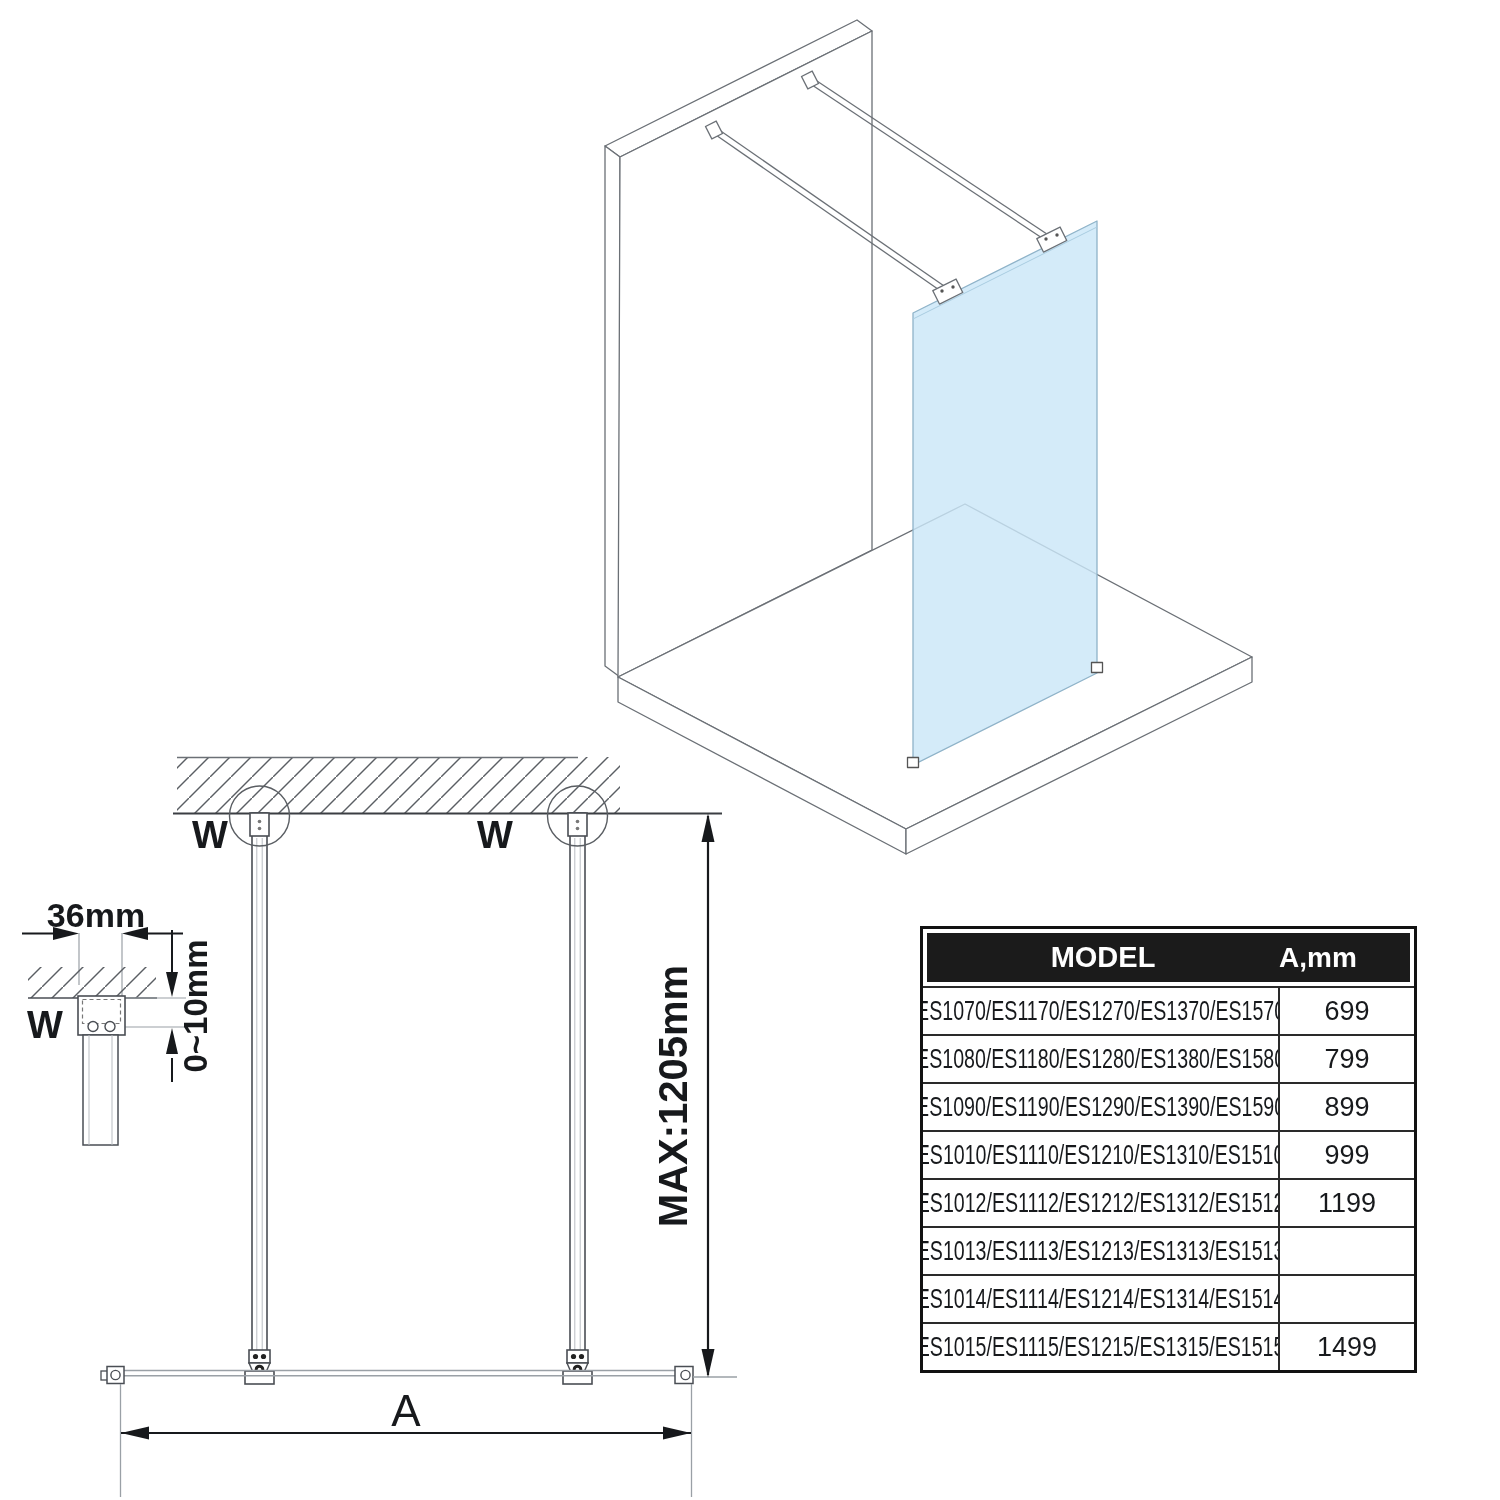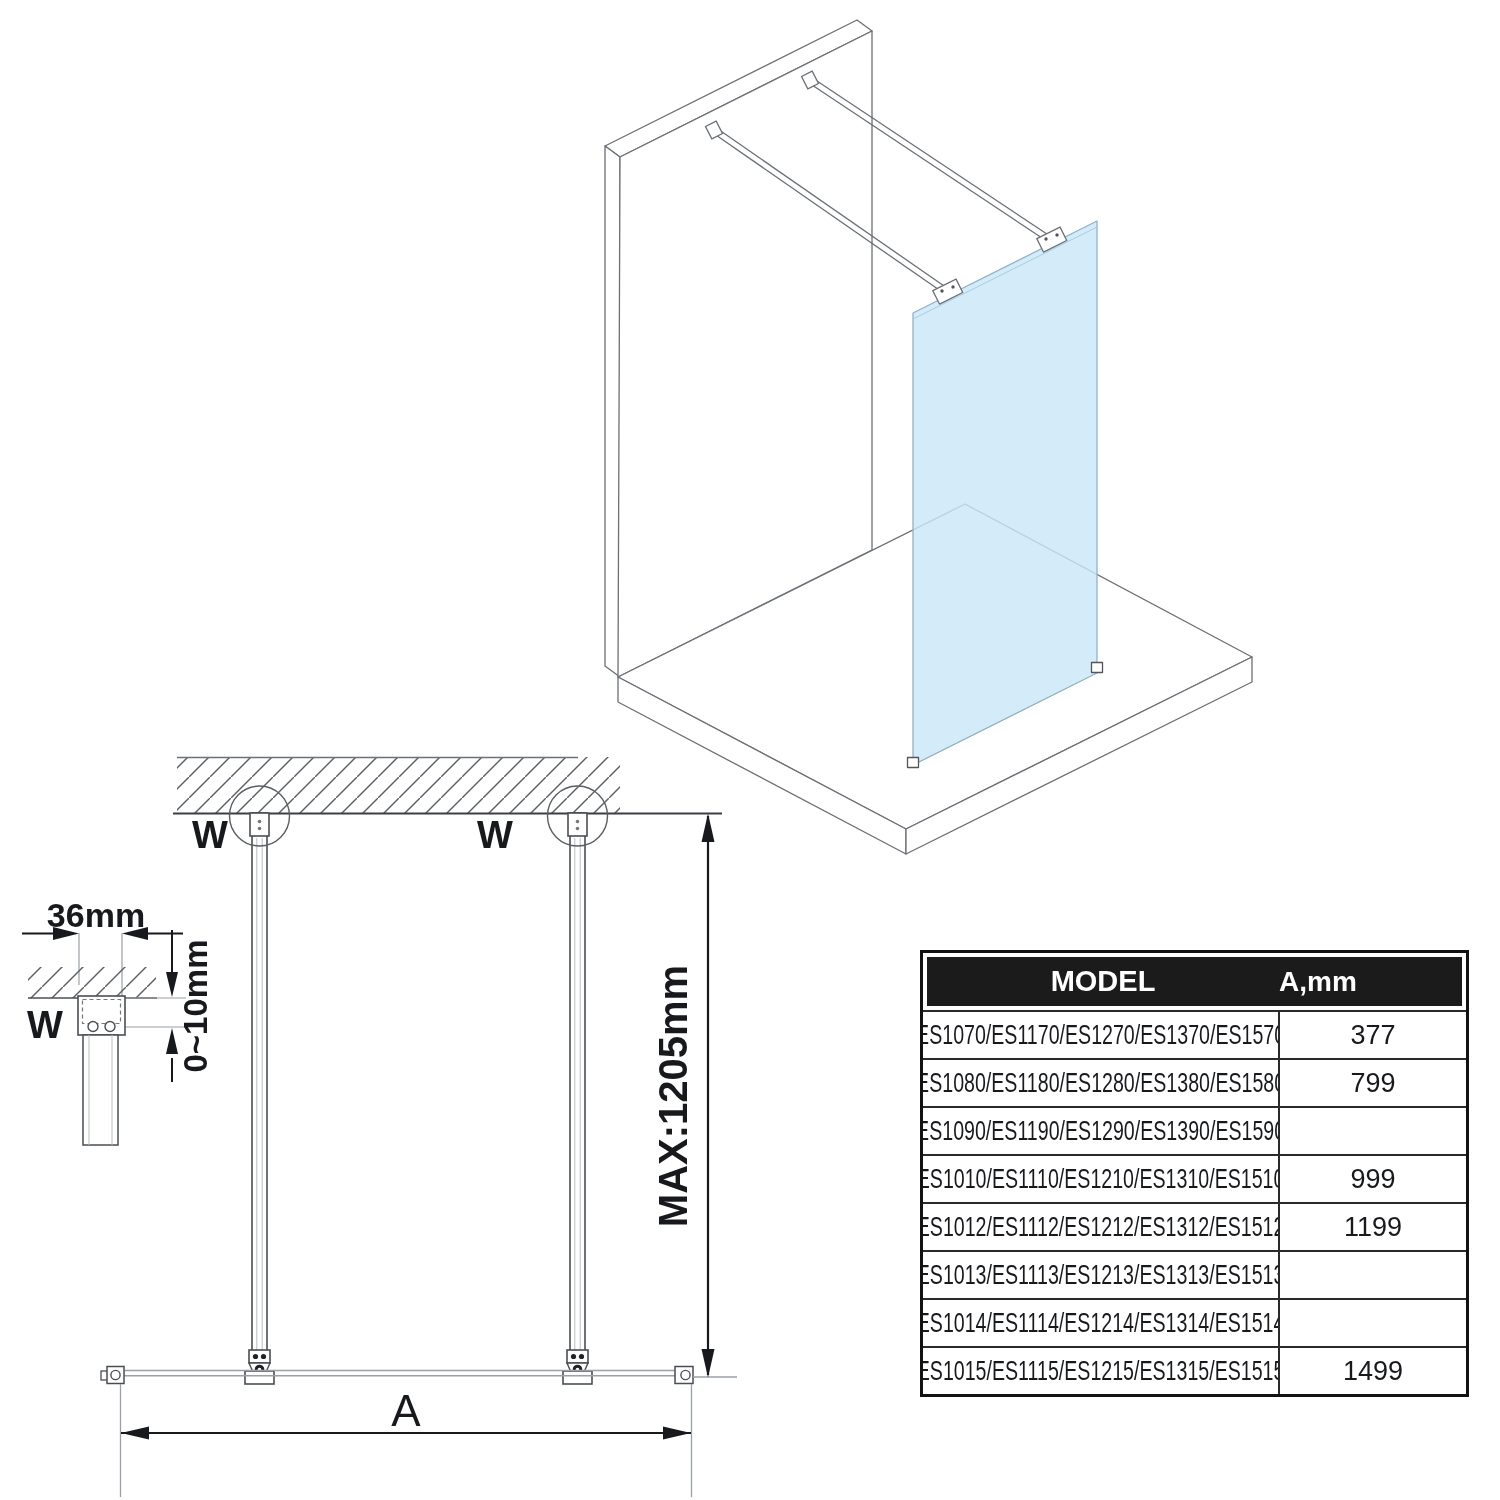--- a/index.html
+++ b/index.html
@@ -3,21 +3,21 @@
 <meta charset="utf-8">
 <style>
   html,body{margin:0;padding:0;background:#fff;width:1500px;height:1500px;overflow:hidden;
             font-family:"Liberation Sans",sans-serif;}
   #stage{position:relative;width:1500px;height:1500px;background:#fff;}
   svg{position:absolute;left:0;top:0;}
   svg text{font-family:"Liberation Sans",sans-serif;fill:#17191c;}
   .dimtext{font-weight:bold;}
 
   
-  .spec-table{position:absolute;left:920px;top:950px;width:549px;background:#fff;
+  .spec-table{position:absolute;left:920px;top:926px;width:497px;background:#fff;
               border:3px solid #121212;box-sizing:border-box;color:#17191c;}
   .spec-header{display:flex;background:#1b1b1b;color:#fff;font-weight:bold;
                height:49px;margin:4px;align-items:center;}
   .spec-header .c1{width:352px;text-align:center;font-size:29px;}
   .spec-header .c2{flex:1;text-align:left;font-size:28px;}
   .spec-row{display:flex;height:46px;border-top:2px solid #2a2a2a;align-items:stretch;}
   .spec-row .c1{width:355px;border-right:2px solid #2a2a2a;display:flex;
                 align-items:center;justify-content:center;overflow:hidden;}
   .spec-row .c2{flex:1;display:flex;align-items:center;justify-content:center;
                 font-size:27px;}
@@ -192,32 +192,33 @@
 
 <div class="spec-table">
   <div class="spec-header">
     <div class="c1">MODEL</div>
     <div class="c2">A,mm</div>
   </div>
   <div class="spec-row">
     <div class="c1">
           <span class="squeeze">ES1070/ES1170/ES1270/ES1370/ES1570</span>
         </div>
-    <div class="c2">377</div>
+    <div class="c2">699</div>
   </div>
   <div class="spec-row">
     <div class="c1">
           <span class="squeeze">ES1080/ES1180/ES1280/ES1380/ES1580</span>
         </div>
     <div class="c2">799</div>
   </div>
   <div class="spec-row">
     <div class="c1">
           <span class="squeeze">ES1090/ES1190/ES1290/ES1390/ES1590</span>
         </div>
+    <div class="c2">899</div>
   </div>
   <div class="spec-row">
     <div class="c1">
           <span class="squeeze">ES1010/ES1110/ES1210/ES1310/ES1510</span>
         </div>
     <div class="c2">999</div>
   </div>
   <div class="spec-row">
     <div class="c1">
           <span class="squeeze">ES1012/ES1112/ES1212/ES1312/ES1512</span>

